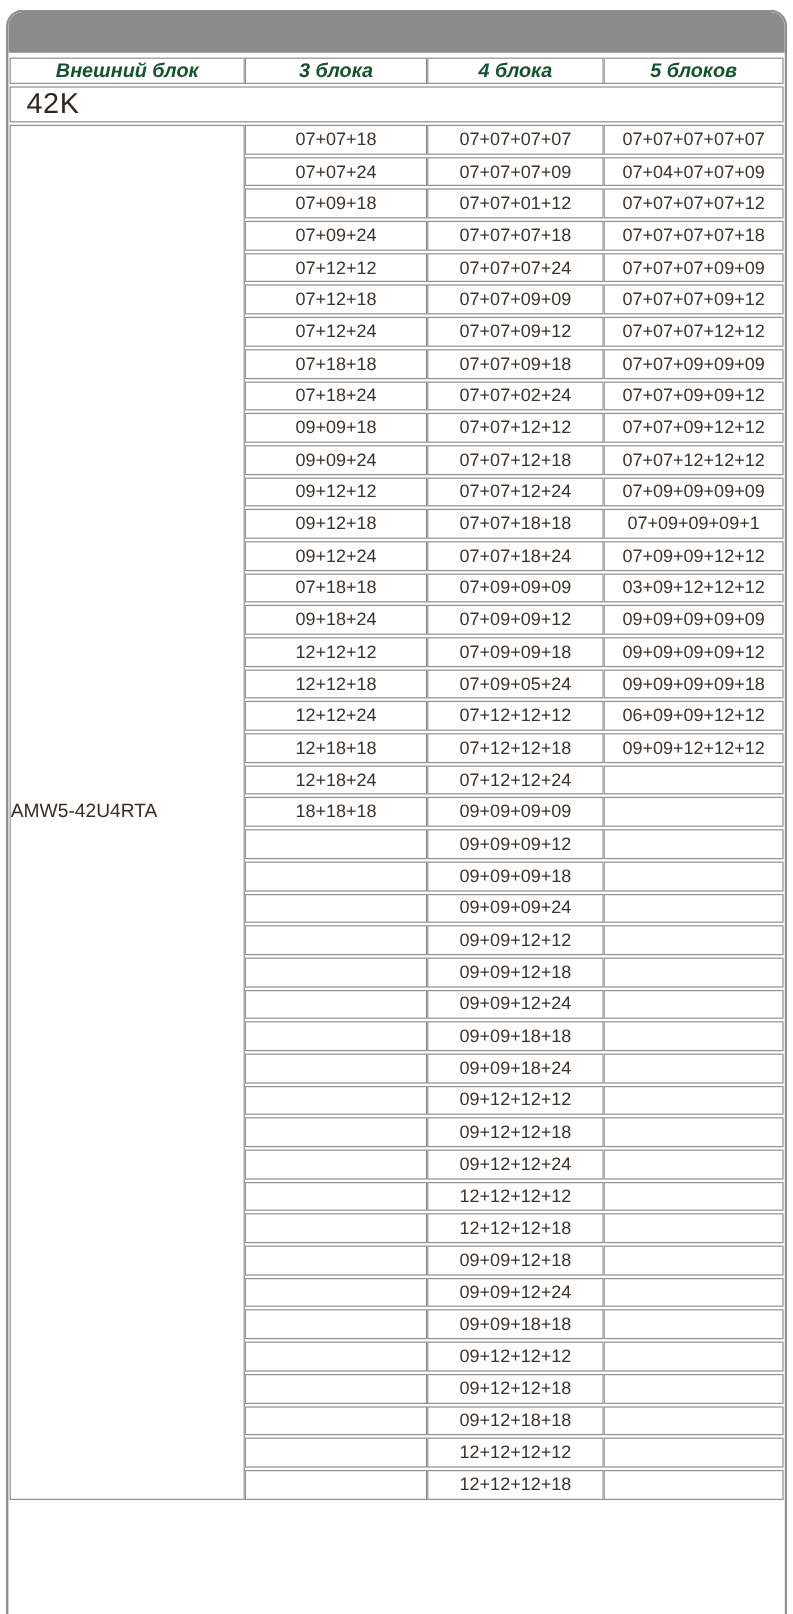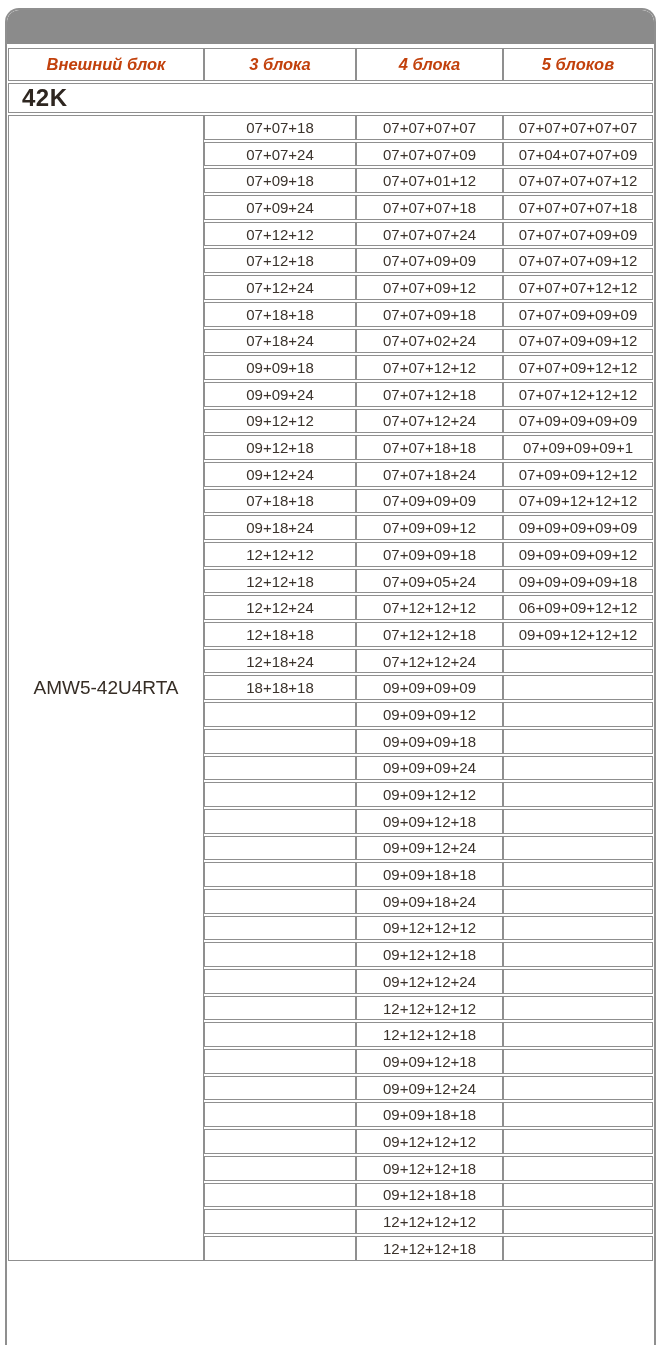--- a/index.html
+++ b/index.html
@@ -33,39 +33,38 @@
     margin: 2px 0 0 1px;
   }
   table.combos td, table.combos th {
     border: 1px solid #8f8f8f;
     background: #ffffff;
     vertical-align: middle;
     overflow: hidden;
     white-space: nowrap;
   }
   th.hdr {
-    height: 33px;
+    height: 22px;
     font-style: italic;
     font-weight: bold;
     font-size: 16.5px;
     text-align: center;
-    color: #c2410c;
+    color: #14532d;
   }
   td.section-cell {
     height: 24px;
-    font-weight: bold;
+    font-weight: normal;
     font-size: 24px;
     text-align: left;
     padding-left: 13px;
     color: #2e2620;
     letter-spacing: 0.5px;
   }
   td.unit-cell {
-    font-size: 19px;
-    text-align: center;
+    font-size: 16px;
     color: #362d25;
   }
   td.combo-cell {
     height: 24.7px;
     font-size: 15px;
     text-align: center;
     color: #3a322b;
   }
 </style>
 </head>
@@ -160,21 +159,21 @@
           <td class="combo-cell">07+09+09+09+1</td>
         </tr>
         <tr>
           <td class="combo-cell">09+12+24</td>
           <td class="combo-cell">07+07+18+24</td>
           <td class="combo-cell">07+09+09+12+12</td>
         </tr>
         <tr>
           <td class="combo-cell">07+18+18</td>
           <td class="combo-cell">07+09+09+09</td>
-          <td class="combo-cell">07+09+12+12+12</td>
+          <td class="combo-cell">03+09+12+12+12</td>
         </tr>
         <tr>
           <td class="combo-cell">09+18+24</td>
           <td class="combo-cell">07+09+09+12</td>
           <td class="combo-cell">09+09+09+09+09</td>
         </tr>
         <tr>
           <td class="combo-cell">12+12+12</td>
           <td class="combo-cell">07+09+09+18</td>
           <td class="combo-cell">09+09+09+09+12</td>

